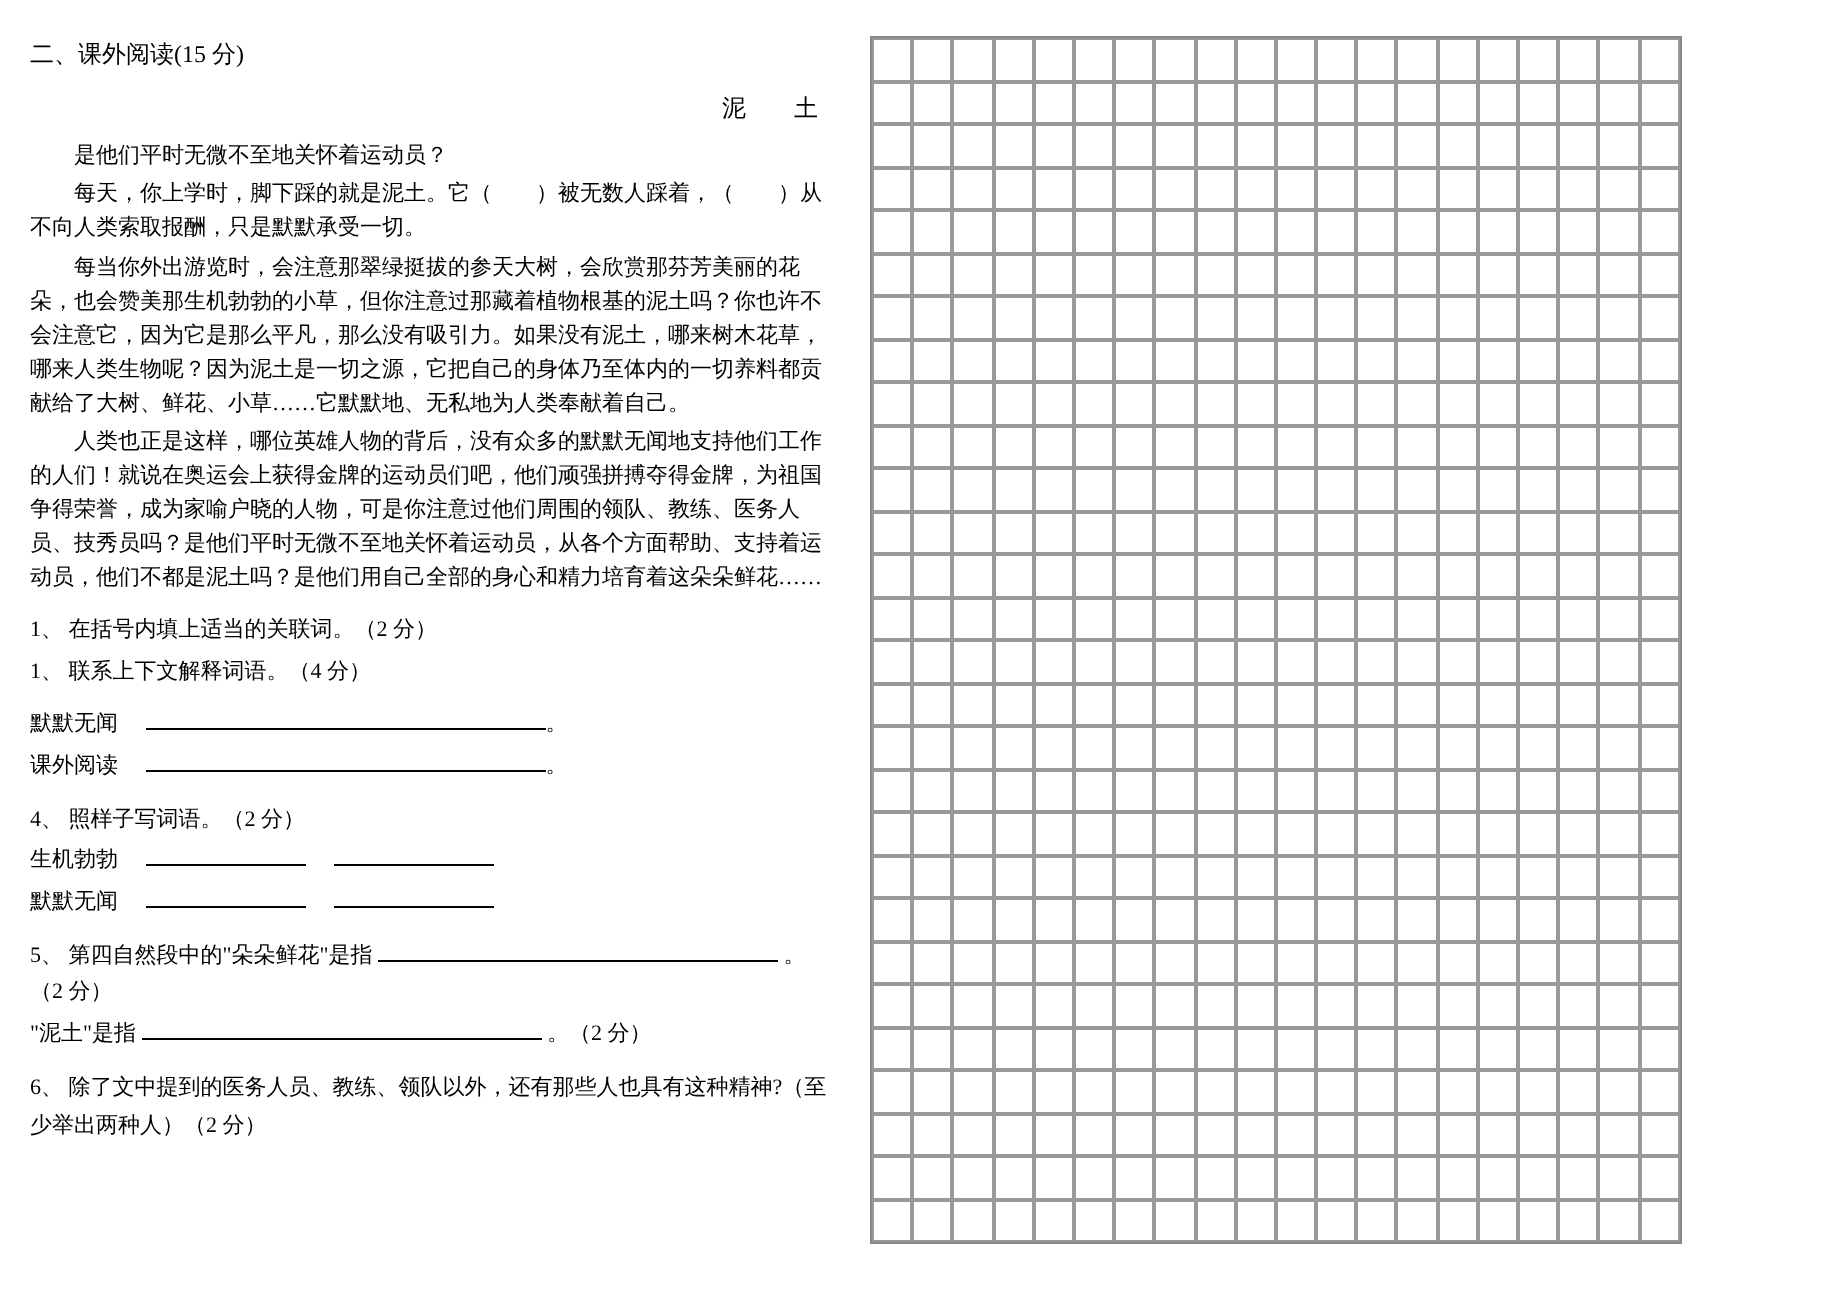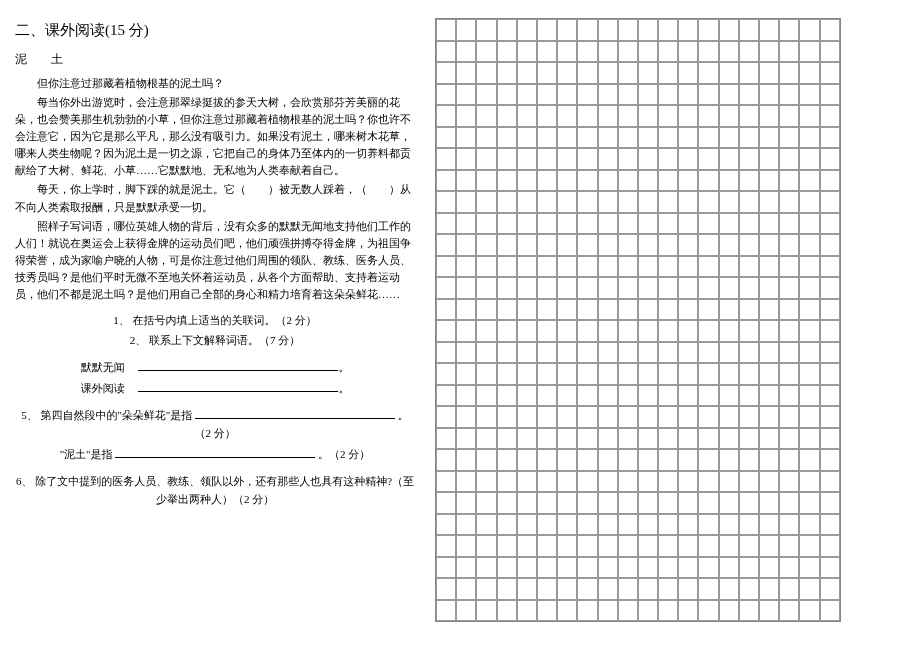--- a/index.html
+++ b/index.html
@@ -17,41 +17,40 @@
       width: 420px;
       padding-right: 20px;
       line-height: 1.6;
     }
     .right-col {
       width: 450px;
       display: flex;
       align-items: flex-start;
     }
     .section-title {
-      font-size: 15px;
+      font-size: 12px;
       margin-bottom: 8px;
     }
     .passage-title {
-      text-align: left;
+      text-align: right;
       font-size: 12px;
       margin: 4px 0 6px 0;
       letter-spacing: 6px;
     }
     .para {
       text-indent: 2em;
       margin-bottom: 2px;
       line-height: 1.55;
     }
     .question {
       margin-top: 8px;
       line-height: 1.7;
     }
     .q-line {
       margin-bottom: 2px;
-      text-align: center;
     }
     .blank {
       display: inline-block;
       border-bottom: 1px solid #000;
       min-width: 80px;
       height: 12px;
       vertical-align: baseline;
     }
     .blank-long {
       display: inline-block;
@@ -77,42 +76,55 @@
     .spacer {
       height: 6px;
     }
   </style>
 </head>
 <body>
 
 <div class="left-col">
   <div class="section-title">二、课外阅读(15 分)</div>
   <div class="passage-title">泥　土</div>
-  <div class="para">但你注意过那藏着植物根基的泥土吗？</div>
+  <div class="para">是他们平时无微不至地关怀着运动员？</div>
+  <div class="para">每天，你上学时，脚下踩的就是泥土。它（　　）被无数人踩着，（　　）从不向人类索取报酬，只是默默承受一切。</div>
   <div class="para">每当你外出游览时，会注意那翠绿挺拔的参天大树，会欣赏那芬芳美丽的花朵，也会赞美那生机勃勃的小草，但你注意过那藏着植物根基的泥土吗？你也许不会注意它，因为它是那么平凡，那么没有吸引力。如果没有泥土，哪来树木花草，哪来人类生物呢？因为泥土是一切之源，它把自己的身体乃至体内的一切养料都贡献给了大树、鲜花、小草……它默默地、无私地为人类奉献着自己。</div>
-  <div class="para">每天，你上学时，脚下踩的就是泥土。它（　　）被无数人踩着，（　　）从不向人类索取报酬，只是默默承受一切。</div>
-  <div class="para">照样子写词语，哪位英雄人物的背后，没有众多的默默无闻地支持他们工作的人们！就说在奥运会上获得金牌的运动员们吧，他们顽强拼搏夺得金牌，为祖国争得荣誉，成为家喻户晓的人物，可是你注意过他们周围的领队、教练、医务人员、技秀员吗？是他们平时无微不至地关怀着运动员，从各个方面帮助、支持着运动员，他们不都是泥土吗？是他们用自己全部的身心和精力培育着这朵朵鲜花……</div>
+  <div class="para">人类也正是这样，哪位英雄人物的背后，没有众多的默默无闻地支持他们工作的人们！就说在奥运会上获得金牌的运动员们吧，他们顽强拼搏夺得金牌，为祖国争得荣誉，成为家喻户晓的人物，可是你注意过他们周围的领队、教练、医务人员、技秀员吗？是他们平时无微不至地关怀着运动员，从各个方面帮助、支持着运动员，他们不都是泥土吗？是他们用自己全部的身心和精力培育着这朵朵鲜花……</div>
 
   <div class="question">
     <div class="q-line">1、 在括号内填上适当的关联词。（2 分）</div>
-    <div class="q-line">2、 联系上下文解释词语。（7 分）</div>
+    <div class="q-line">1、 联系上下文解释词语。（4 分）</div>
     <div class="spacer"></div>
     <div class="q-line">
       <span>默默无闻</span>　
       <span class="blank-long"></span>。
     </div>
     <div class="q-line">
       <span>课外阅读</span>　
       <span class="blank-long"></span>。
     </div>
   </div>
 
   <div class="question">
   </div>
 
+  <div class="question">
+    <div class="q-line">4、 照样子写词语。（2 分）</div>
+    <div class="q-line">
+      <span>生机勃勃</span>　
+      <span class="blank"></span>　
+      <span class="blank"></span>
+    </div>
+    <div class="q-line">
+      <span>默默无闻</span>　
+      <span class="blank"></span>　
+      <span class="blank"></span>
+    </div>
+  </div>
 
   <div class="question">
     <div class="q-line">
       <span>5、 第四自然段中的"朵朵鲜花"是指</span>
       <span class="blank-long"></span>
       <span>。（2 分）</span>
     </div>
     <div class="q-line">
       <span>"泥土"是指</span>
       <span class="blank-long"></span>

